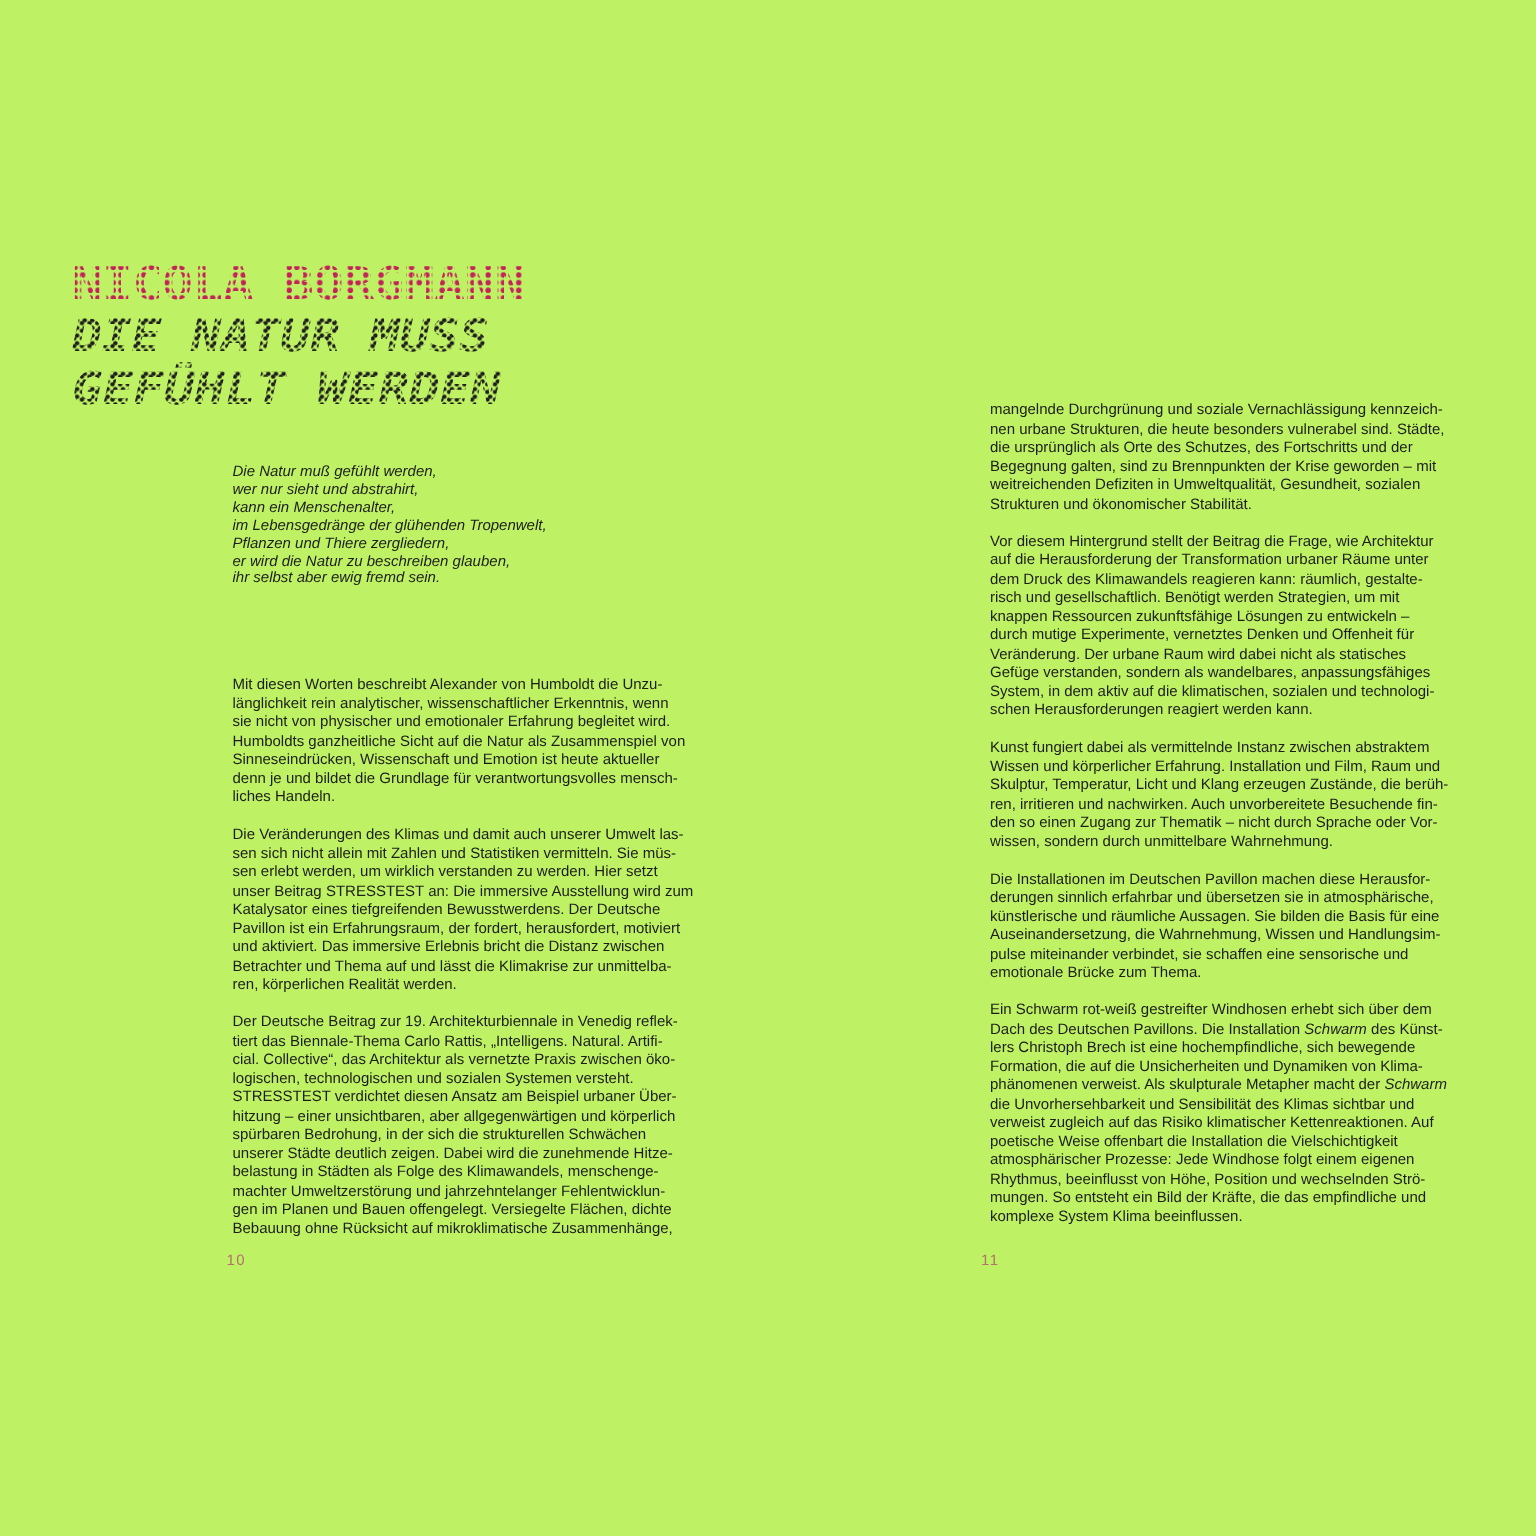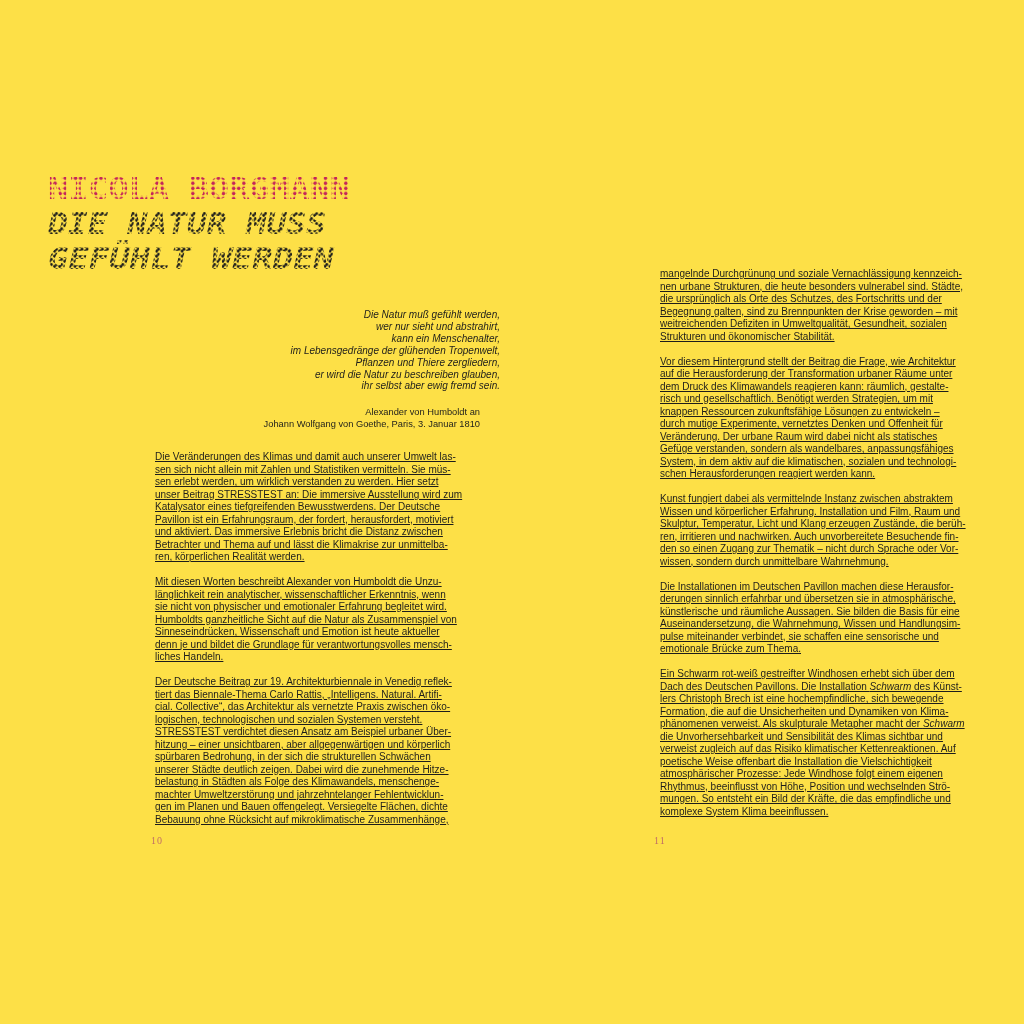--- a/index.html
+++ b/index.html
@@ -2,39 +2,38 @@
 <html style="--accent: #c4235a; --ink: #1d1d1b;"><head>
 <meta charset="utf-8">
 <style>
   html,body{margin:0;padding:0;}
   body{
     width:1024px;height:1024px;
     background:#ffffff;
     font-family:"Liberation Sans","DejaVu Sans",sans-serif;
     color:var(--ink,#1d1d1b);
   }
-  .page{position:relative;width:1024px;height:1024px;background:#fde047;overflow:hidden;}
+  .page{position:relative;width:1024px;height:1024px;background:#bef264;overflow:hidden;}
   .abs{position:absolute;}
   .headline{left:48px;top:166px;}
   .quote{
     left:155px;top:309px;width:345px;
     font-style:italic;font-size:10px;line-height:11.9px;
     white-space:pre-line;
-    text-align:right;
   }
   .attribution{
     left:150px;top:406px;width:330px;text-align:right;
     font-size:9.3px;line-height:12.4px;white-space:pre-line;
   }
   .column{width:346px;font-size:10px;line-height:12.5px;}
-  .column p{margin:0 0 12.5px 0;white-space:pre-line;text-decoration:underline;}
+  .column p{margin:0 0 12.5px 0;white-space:pre-line;}
   .left-column{left:155px;top:451px;}
   .right-column{left:660px;top:268px;}
   .pagenum{
-    font-family:Liberation Serif, serif;
+    font-family:Liberation Sans, sans-serif;
     font-size:10px;letter-spacing:1px;
     color:var(--accent,#c4235a);opacity:.8;
   }
   .pagenum-left{left:151px;top:835px;}
   .pagenum-right{left:654px;top:835px;}
   em{font-style:italic;}
 </style>
 </head>
 <body>
 
@@ -56,40 +55,38 @@
   </svg>
 
   <blockquote class="abs quote" style="margin:0">Die Natur muß gefühlt werden,
 wer nur sieht und abstrahirt,
 kann ein Menschenalter,
 im Lebensgedränge der glühenden Tropenwelt,
 Pflanzen und Thiere zergliedern,
 er wird die Natur zu beschreiben glauben,
 ihr selbst aber ewig fremd sein.</blockquote>
 
-  <div class="abs attribution">Alexander von Humboldt an
-Johann Wolfgang von Goethe, Paris, 3. Januar 1810</div>
 
   <section class="abs column left-column">
+    <p>Mit diesen Worten beschreibt Alexander von Humboldt die Unzu-
+länglichkeit rein analytischer, wissenschaftlicher Erkenntnis, wenn
+sie nicht von physischer und emotionaler Erfahrung begleitet wird.
+Humboldts ganzheitliche Sicht auf die Natur als Zusammenspiel von
+Sinneseindrücken, Wissenschaft und Emotion ist heute aktueller
+denn je und bildet die Grundlage für verantwortungsvolles mensch-
+liches Handeln.</p>
     <p>Die Veränderungen des Klimas und damit auch unserer Umwelt las-
 sen sich nicht allein mit Zahlen und Statistiken vermitteln. Sie müs-
 sen erlebt werden, um wirklich verstanden zu werden. Hier setzt
 unser Beitrag STRESSTEST an: Die immersive Ausstellung wird zum
 Katalysator eines tiefgreifenden Bewusstwerdens. Der Deutsche
 Pavillon ist ein Erfahrungsraum, der fordert, herausfordert, motiviert
 und aktiviert. Das immersive Erlebnis bricht die Distanz zwischen
 Betrachter und Thema auf und lässt die Klimakrise zur unmittelba-
 ren, körperlichen Realität werden.</p>
-    <p>Mit diesen Worten beschreibt Alexander von Humboldt die Unzu-
-länglichkeit rein analytischer, wissenschaftlicher Erkenntnis, wenn
-sie nicht von physischer und emotionaler Erfahrung begleitet wird.
-Humboldts ganzheitliche Sicht auf die Natur als Zusammenspiel von
-Sinneseindrücken, Wissenschaft und Emotion ist heute aktueller
-denn je und bildet die Grundlage für verantwortungsvolles mensch-
-liches Handeln.</p>
     <p>Der Deutsche Beitrag zur 19. Architekturbiennale in Venedig reflek-
 tiert das Biennale-Thema Carlo Rattis, „Intelligens. Natural. Artifi-
 cial. Collective“, das Architektur als vernetzte Praxis zwischen öko-
 logischen, technologischen und sozialen Systemen versteht.
 STRESSTEST verdichtet diesen Ansatz am Beispiel urbaner Über-
 hitzung – einer unsichtbaren, aber allgegenwärtigen und körperlich
 spürbaren Bedrohung, in der sich die strukturellen Schwächen
 unserer Städte deutlich zeigen. Dabei wird die zunehmende Hitze-
 belastung in Städten als Folge des Klimawandels, menschenge-
 machter Umweltzerstörung und jahrzehntelanger Fehlentwicklun-

